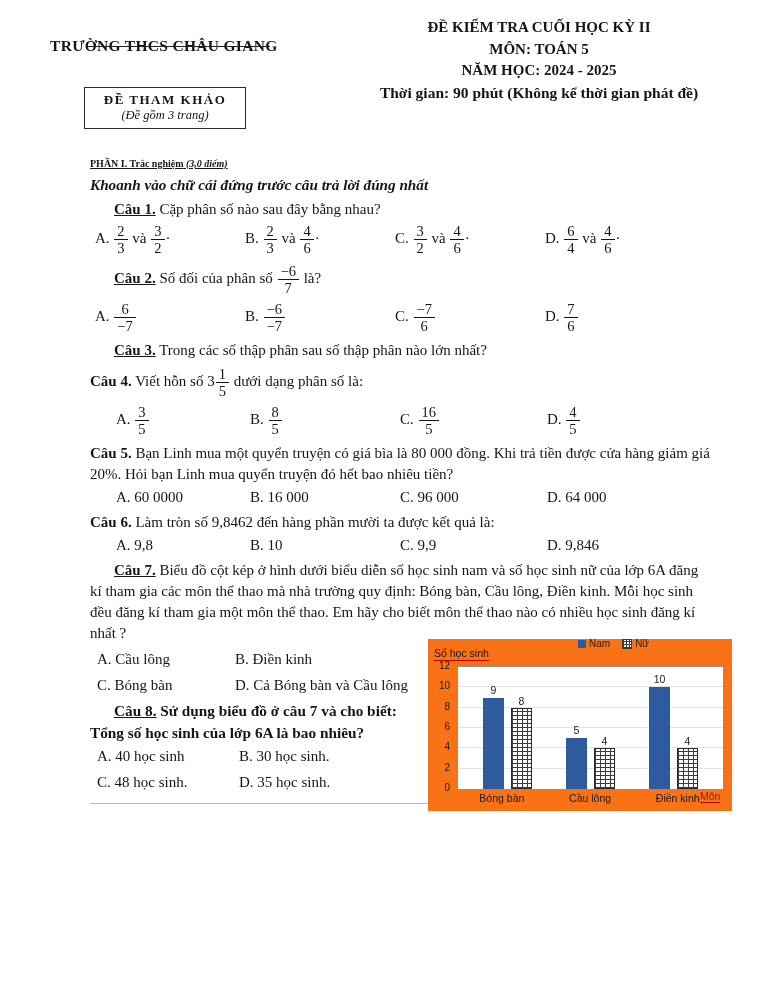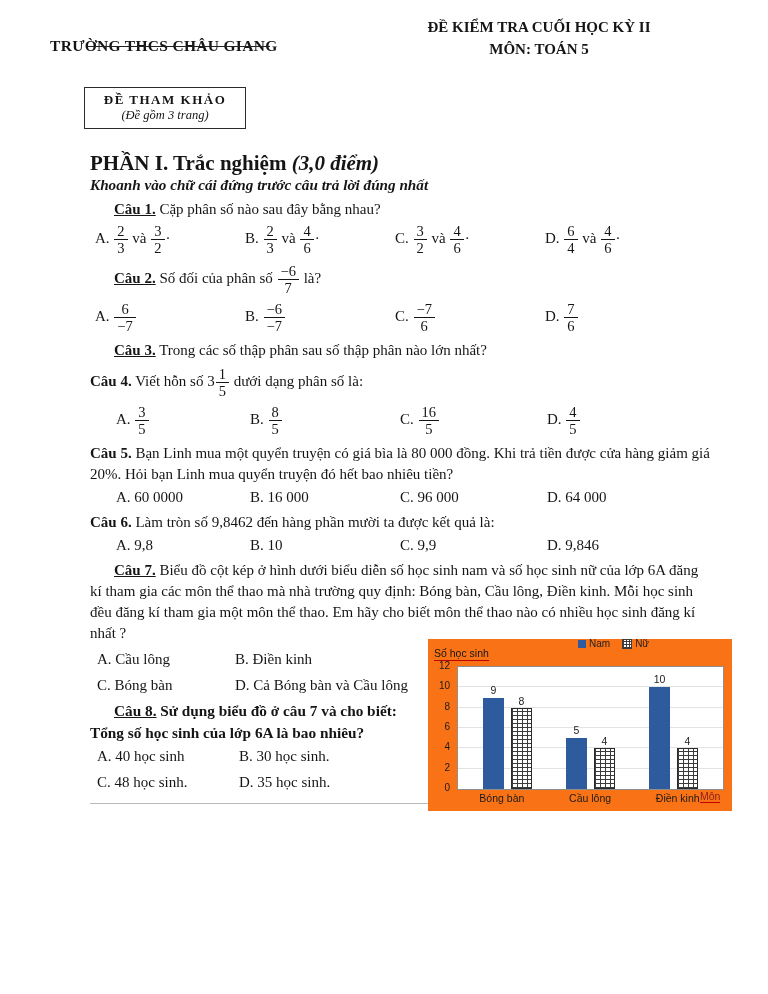--- a/index.html
+++ b/index.html
@@ -14,21 +14,21 @@
   .school-underline{position:absolute;left:88px;top:46px;width:182px;border-top:1.4px solid #222;}
   .head-right{position:absolute;left:316px;top:17px;width:446px;text-align:center;
               font-weight:bold;font-size:15px;line-height:21.5px;}
   .head-right .duration{font-size:15.5px;}
   .ref-box{position:absolute;left:84px;top:87px;width:160px;border:1.5px solid #2b2b2b;
            text-align:center;padding:4px 0 5px;}
   .ref-box .l1{font-weight:bold;font-size:13px;letter-spacing:1.5px;}
   .ref-box .l2{font-style:italic;font-size:12.5px;line-height:15px;}
   
   .content{position:absolute;left:90px;top:153px;width:620px;font-size:15px;line-height:21px;}
-  .part-line{font-weight:bold;font-size:21px;}
+  .part-line{font-weight:bold;font-size:10px;text-decoration:underline;}
   .part-pts{font-style:italic;}
   .instruction{font-weight:bold;font-style:italic;font-size:15.2px;}
   .q{margin-top:4px;}
   .q-line{}
   .q-line.boldtext{font-weight:bold;font-size:15.3px;max-width:372px;line-height:22px;}
   .q-label{font-weight:bold;}
   .q-label.u{text-decoration:underline;margin-left:24px;}
   .opts{display:grid;margin:2px 0 2px;}
   .opts-four{grid-template-columns:150px 150px 150px auto;padding-left:5px;}
   .opts-four.indent{grid-template-columns:134px 150px 147px auto;padding-left:26px;}
@@ -65,20 +65,22 @@
 </style>
 </head>
 <body>
 
 <div class="school">TRƯỜNG THCS CHÂU GIANG</div>
 <div class="school-underline"></div>
 
 <div class="head-right">
   <div>ĐỀ KIỂM TRA CUỐI HỌC KỲ II</div>
   <div>MÔN: TOÁN 5</div>
+  <div>NĂM HỌC: 2024 - 2025</div>
+  <div class="duration">Thời gian: 90 phút (Không kể thời gian phát đề)</div>
 </div>
 
 <div class="ref-box">
   <div class="l1">ĐỀ THAM KHẢO</div>
   <div class="l2">(Đề gồm 3 trang)</div>
 </div>
 
 <div class="content">
   <div class="part-line">
     <span>PHẦN I. Trắc nghiệm</span>

